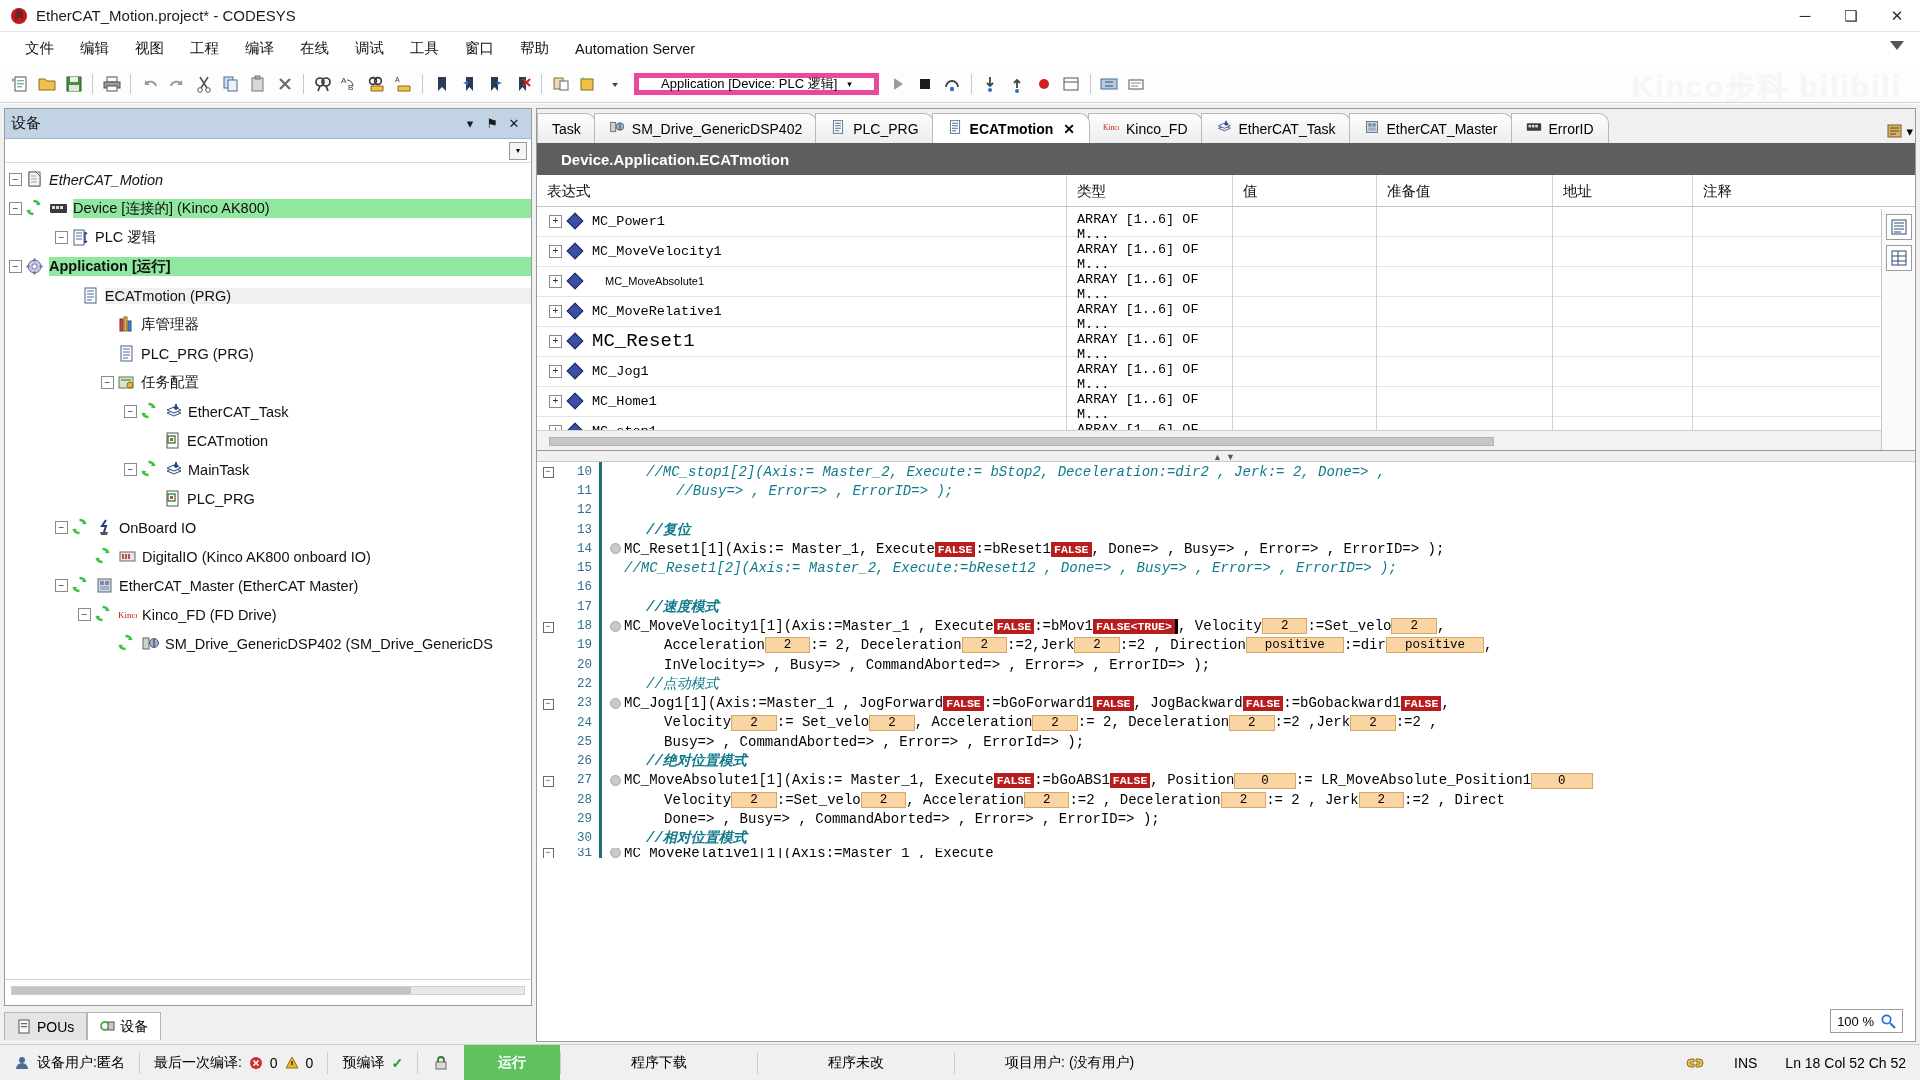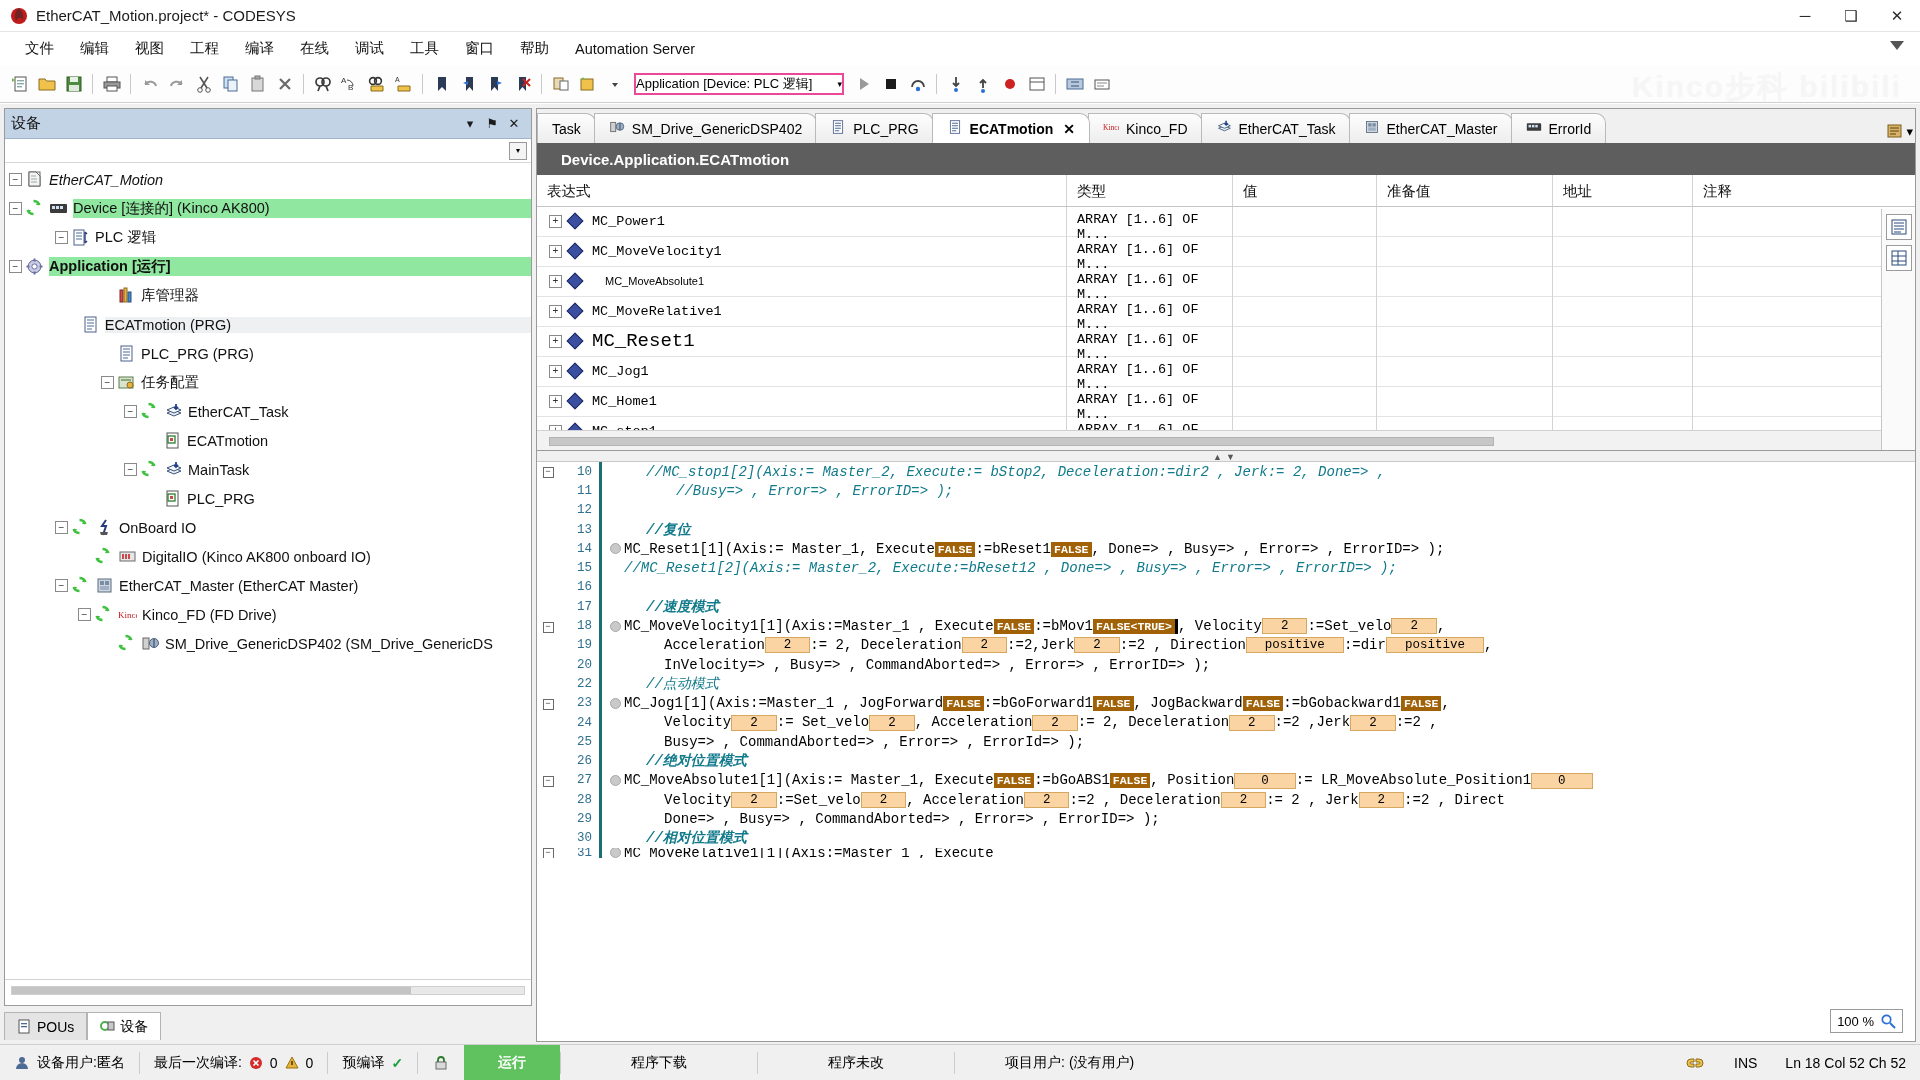--- a/index.html
+++ b/index.html
@@ -33,22 +33,22 @@
 
   
   .toolbar{
     height:38px; background:#fdfdfd; border-bottom:1px solid #cfcfcf;
     display:flex; align-items:center; padding-left:6px; position:relative;
     overflow:hidden;
   }
   .tbtn{ width:25px;height:25px;margin:0 1px;display:flex;align-items:center;justify-content:center;}
   .tsep{ width:1px;height:20px;background:#c8c8c8;margin:0 5px;}
   .appcombo{
-    height:22px; border:2px solid #ec4899; background:#fff;
-    display:flex;align-items:center; padding:0 0; margin:0 6px;
+    height:22px; border:5px solid #ec4899; background:#fff;
+    display:flex;align-items:center; padding:0 22px; margin:0 6px;
     font-size:13px; min-width:210px; white-space:nowrap;
   }
   .appcombo .arrow{ margin-left:auto; padding-left:10px; font-size:9px;}
   .wm{ position:absolute; right:18px; top:2px; font-size:30px; font-weight:700;
        color:rgba(255,255,255,0.55); letter-spacing:2px;
        text-shadow:0 0 1px rgba(0,0,0,0.08); pointer-events:none;}
 
   
   .main{ position:absolute; left:0; top:104px; right:0; bottom:36px; background:#f0f0f0;}
 
@@ -150,21 +150,21 @@
   .foldbox{display:inline-flex;width:11px;height:11px;border:1px solid #6a6a6a;background:#fff;
            align-items:center;justify-content:center;font-size:9px;line-height:1;}
   .gut-num{ width:40px;text-align:right;padding-right:7px;font-size:12.5px;color:#2f6f8f;
             flex:0 0 auto;}
   .gut-bar{ width:3px;background:#1c6e74;height:19.3px;flex:0 0 auto;margin-right:5px;}
   .gut-dot{ width:17px;flex:0 0 auto;display:flex;align-items:center;justify-content:center;}
   .bp{ width:11px;height:11px;border-radius:50%;background:#c9c9c9;border:1px solid #a8a8a8;
        display:inline-block;}
   .ctext{ font-size:14px;color:#000;letter-spacing:0px;text-align:right;}
   .cm{ color:#117a8b; font-style:italic; }
-  .vbox-b{ display:inline-block;background:#a16207;color:#fff;font-size:11.5px;
+  .vbox-b{ display:inline-block;background:#b91c1c;color:#fff;font-size:11.5px;
            padding:1px 3px;vertical-align:middle;font-weight:700;letter-spacing:0px;}
   .vbox-o{ display:inline-block;background:#fbd4a4;border:1px solid #d6a761;color:#000;
            font-size:12.5px;padding:0px 18px;vertical-align:middle;}
   .vbox-o.n{ padding:0px 26px;}
   .cursorbox{ display:inline-block;width:3px;height:15px;background:#000;vertical-align:middle;}
   .zoombadge{ position:absolute;right:12px;bottom:8px;height:24px;background:#fff;
               border:1px solid #9a9a9a;display:flex;align-items:center;gap:6px;padding:0 6px;
               font-family:"Liberation Sans",sans-serif;font-size:13px;}
 
   
@@ -470,34 +470,34 @@
               <circle cx="9.5" cy="9.5" r="6.4" fill="#c7cae2" stroke="#6b6fa0"></circle>
               <circle cx="9.5" cy="9.5" r="2.6" fill="#fff" stroke="#6b6fa0"></circle>
               <path d="M9.5 1.5v3M9.5 14.5v3M1.5 9.5h3M14.5 9.5h3" stroke="#6b6fa0" stroke-width="2"></path>
             </svg></span>
           <span class="tlabel bold hl-green" style="padding-right: 400px;">Application [运行]</span>
         </div>
         <div class="trow">
           <span class="ind" style="width: 92px;"></span>
           <span class="exp none"></span>
           <span class="ticon"><svg width="19" height="19" viewBox="0 0 19 19">
+              <rect x="4" y="2" width="11" height="15" fill="#fff" stroke="#4b5e8a"></rect>
+              <path d="M6 5h7M6 8h7M6 11h7M6 14h5" stroke="#4b6a94" stroke-width="1.2"></path>
+            </svg></span>
+          <span class="tlabel hl-grey" style="padding-right: 300px;">ECATmotion (PRG)</span>
+        </div>
+        <div class="trow">
+          <span class="ind" style="width: 92px;"></span>
+          <span class="exp none"></span>
+          <span class="ticon"><svg width="19" height="19" viewBox="0 0 19 19">
               <rect x="3" y="4" width="3" height="12" fill="#d94a4a" stroke="#7a2626"></rect>
               <rect x="7" y="2" width="3" height="14" fill="#e8b33a" stroke="#8a6d1e"></rect>
               <rect x="11" y="6" width="3" height="10" fill="#4b86d0" stroke="#25507f"></rect>
             </svg></span>
           <span class="tlabel">库管理器</span>
-        </div>
-        <div class="trow">
-          <span class="ind" style="width: 92px;"></span>
-          <span class="exp none"></span>
-          <span class="ticon"><svg width="19" height="19" viewBox="0 0 19 19">
-              <rect x="4" y="2" width="11" height="15" fill="#fff" stroke="#4b5e8a"></rect>
-              <path d="M6 5h7M6 8h7M6 11h7M6 14h5" stroke="#4b6a94" stroke-width="1.2"></path>
-            </svg></span>
-          <span class="tlabel hl-grey" style="padding-right: 300px;">ECATmotion (PRG)</span>
         </div>
         <div class="trow">
           <span class="ind" style="width: 92px;"></span>
           <span class="exp none"></span>
           <span class="ticon"><svg width="19" height="19" viewBox="0 0 19 19">
               <rect x="4" y="2" width="11" height="15" fill="#fff" stroke="#4b5e8a"></rect>
               <path d="M6 5h7M6 8h7M6 11h7M6 14h5" stroke="#4b6a94" stroke-width="1.2"></path>
             </svg></span>
           <span class="tlabel">PLC_PRG (PRG)</span>
         </div>
@@ -720,21 +720,21 @@
             </svg></span>
           <span>EtherCAT_Master</span>
         </span>
         <span class="etab">
           <span><svg width="16" height="16" viewBox="0 0 19 19">
               <rect x="1" y="5" width="17" height="9" rx="1" fill="#3b3b3b"></rect>
               <rect x="3" y="7" width="3" height="3" fill="#cfe0f3"></rect>
               <rect x="7" y="7" width="3" height="3" fill="#cfe0f3"></rect>
               <rect x="11" y="7" width="3" height="3" fill="#cfe0f3"></rect>
             </svg></span>
-          <span>ErrorId</span>
+          <span>ErrorID</span>
         </span>
         <span class="tabmenu">
         <svg width="18" height="18" viewBox="0 0 18 18">
             <rect x="2" y="3" width="13" height="12" fill="#d9b36a" stroke="#7a5c1c"></rect>
             <path d="M4 6h9M4 9h9M4 12h6" stroke="#5a4412"></path>
           </svg>
         <span>▾</span>
       </span>
     </div>
 

